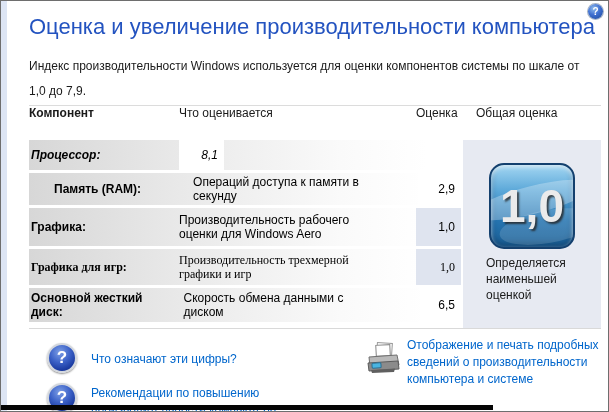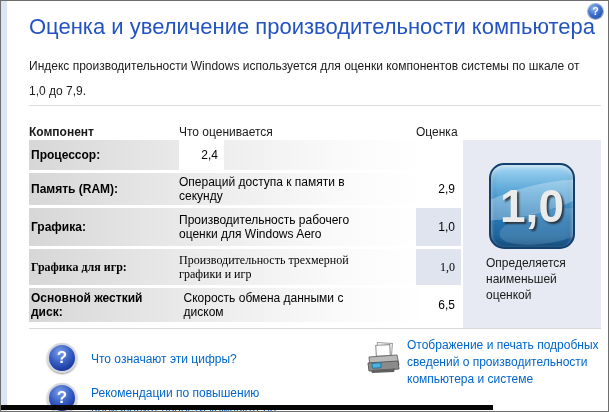--- a/index.html
+++ b/index.html
@@ -30,34 +30,34 @@
   }
 
   .intro {
     position:absolute; left:28px; top:53px; width:568px;
     font-size:12px; color:#1a1a1a; line-height:25px;
   }
 
   .tbl-header {
     position:absolute; left:28px; top:104px; width:572px; height:34px;
     border-top:1px solid #dcdcdc;
-    display:flex; align-items:flex-end; font-size:12px; color:#1a1a1a;
+    display:flex; align-items:flex-start; font-size:12px; color:#1a1a1a;
   }
   .th-comp    { width:150px; font-weight:bold; }
   .th-what    { width:237px; }
   .th-score   { width:45px; text-align:right; padding-right:6px; }
   .th-overall { padding-left:15px; }
 
   .rows { position:absolute; left:28px; top:139px; width:432px; }
   .row {
     display:flex; margin-bottom:3px;
     background:linear-gradient(90deg,#d7d7d7 0%, #e9e9e9 35%, #fafafa 72%, #ffffff 92%);
   }
-  .row:nth-child(1){ min-height:30px; }
-  .row:nth-child(2){ min-height:32px; }
+  .row:nth-child(1){ min-height:30px;font-style:italic; }
+  .row:nth-child(2){ min-height:32px;padding-left:23px; }
   .row:nth-child(3){ min-height:38px; }
   .row:nth-child(4){ min-height:36px;font-family:Liberation Serif, serif; }
   .row:nth-child(5){ min-height:34px;gap:20px; }
   .cell-comp {
     width:150px; padding-left:2px; font-weight:bold; font-size:12px;
     display:flex; align-items:center;
   }
   .cell-what {
     width:237px; padding-right:41px; font-size:12px; line-height:14px;
     display:flex; align-items:center;
@@ -137,26 +137,27 @@
   <h1 class="page-title">Оценка и увеличение производительности компьютера</h1>
 
   <div class="help-icon">?</div>
 
   <p class="intro">Индекс производительности Windows используется для оценки компонентов системы по шкале от 1,0 до 7,9.</p>
 
   <div class="tbl-header">
     <div class="th-comp">Компонент</div>
     <div class="th-what">Что оценивается</div>
     <div class="th-score">Оценка</div>
+    <div class="th-overall">Общая оценка</div>
   </div>
 
   <div class="rows">
     <div class="row">
       <div class="cell-comp">Процессор:</div>
-      <div class="cell-score">2,4</div>
+      <div class="cell-score">8,1</div>
     </div>
 
     <div class="row">
       <div class="cell-comp">Память (RAM):</div>
       <div class="cell-what">Операций доступа к памяти в секунду</div>
       <div class="cell-score">2,9</div>
     </div>
 
     <div class="row lowest">
       <div class="cell-comp">Графика:</div>

